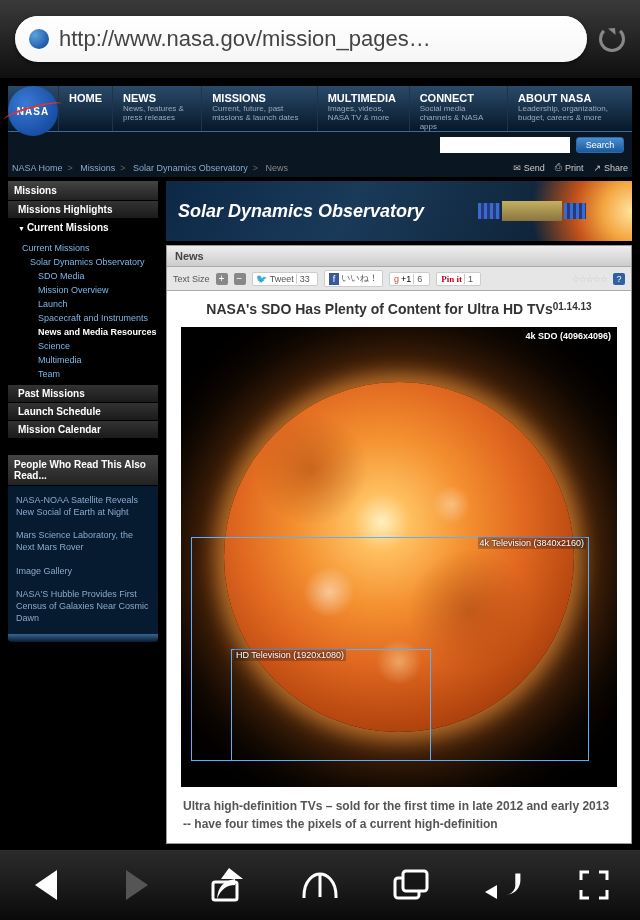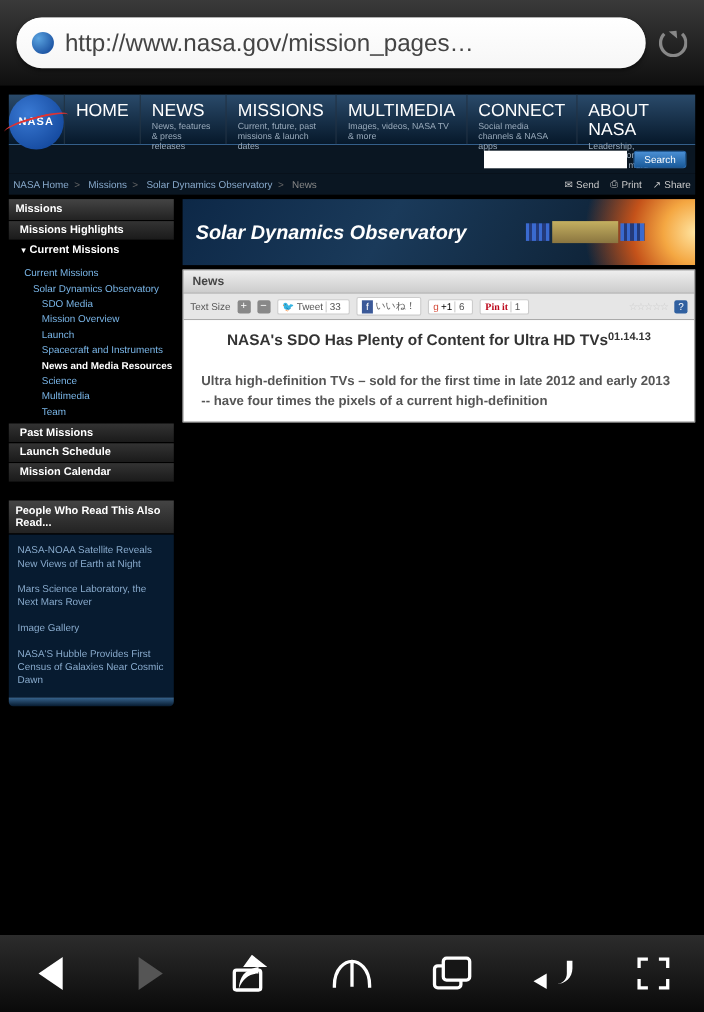--- a/index.html
+++ b/index.html
@@ -25,21 +25,21 @@
 
 
 .page{position:absolute;left:8px;right:8px;top:8px}
 
 
 .topnav{background:linear-gradient(#2a4a6a,#06182a);border-bottom:1px solid #3a6a9a;display:flex;height:46px}
 .logo-cell{width:80px;display:flex;justify-content:center}
 .nasa-logo{width:50px;height:50px;border-radius:50%;background:radial-gradient(circle at 35% 35%,#3a7ad4,#0b3d91);position:relative;display:flex;align-items:center;justify-content:center;color:#fff;font-weight:bold;font-size:10px;letter-spacing:1px}
 .nasa-logo:before{content:"";position:absolute;width:60px;height:10px;border-top:2px solid #d33;border-radius:50% 50% 0 0;top:20px;left:-5px;transform:rotate(-15deg)}
 .nav-item{padding:6px 10px 4px;border-left:1px solid #234}
-.nav-title{color:#fff;font-size:16px;font-weight:normal}
+.nav-title{color:#fff;font-size:11px;font-weight:bold}
 .nav-sub{color:#9ab;font-size:8px;line-height:1.1;margin-top:1px}
 .searchbar{background:#0a1622;padding:5px 8px;display:flex;justify-content:flex-end;gap:6px;align-items:center}
 .search-input{width:130px;height:16px;background:#fff;border:none;font-size:9px;padding:0 4px}
 .search-btn{width:48px;height:16px;background:linear-gradient(#4a8fd4,#1a5a9a);color:#fff;font-size:9px;border:1px solid #2a6aac;border-radius:3px;display:flex;align-items:center;justify-content:center}
 
 .breadcrumb{background:#0a1622;padding:4px 4px;display:flex;align-items:flex-end;font-size:9px;color:#888;justify-content:space-between}
 .bc-links a{color:#8ac;text-decoration:none}
 .bc-sep{color:#666;margin:0 5px}
 .page-actions{display:flex;gap:10px;font-size:9px;color:#ccc}
 .pa{display:flex;align-items:center;gap:3px}
@@ -191,21 +191,21 @@
           <a class="i2">Science</a>
           <a class="i2">Multimedia</a>
           <a class="i2">Team</a>
         </div>
         <div class="side-sub">Past Missions</div>
         <div class="side-sub">Launch Schedule</div>
         <div class="side-sub">Mission Calendar</div>
 
         <div class="side-hd" style="margin-top:16px">People Who Read This Also Read...</div>
         <div class="related">
-          <a>NASA-NOAA Satellite Reveals New Views of Earth at Night</a>
+          <a>NASA-NOAA Satellite Reveals New Social of Earth at Night</a>
           <a>Mars Science Laboratory, the Next Mars Rover</a>
           <a>Image Gallery</a>
           <a>NASA'S Hubble Provides First Census of Galaxies Near Cosmic Dawn</a>
         </div>
         <div class="related-bottom"></div>
       </div>
 
       <div class="maincol">
         <div class="hero">
           <div class="hero-title">Solar Dynamics Observatory</div>
@@ -239,20 +239,30 @@
             <div class="stars">☆☆☆☆☆</div>
             <div class="help">?</div>
           </div>
 
           <div class="article">
             <div class="art-hd">
               <div class="art-title">NASA's SDO Has Plenty of Content for Ultra HD TVs</div>
               <div class="art-date">01.14.13</div>
             </div>
 
+            <div class="sun-fig">
+              <div class="sun"></div>
+              <div class="overlay-label" style="top:4px;right:6px">4k SDO (4096x4096)</div>
+              <div class="res-box" style="left:10px;top:210px;width:398px;height:224px">
+                <div class="lbl">4k Television (3840x2160)</div>
+              </div>
+              <div class="res-box" style="left:50px;top:322px;width:200px;height:112px">
+                <div class="lbl" style="right:auto;left:2px">HD Television (1920x1080)</div>
+              </div>
+            </div>
 
             <div class="caption">Ultra high-definition TVs – sold for the first time in late 2012 and early 2013 -- have four times the pixels of a current high-definition</div>
           </div>
         </div>
       </div>
     </div>
   </div>
 </div>
 
 <div class="browser-bottom">

